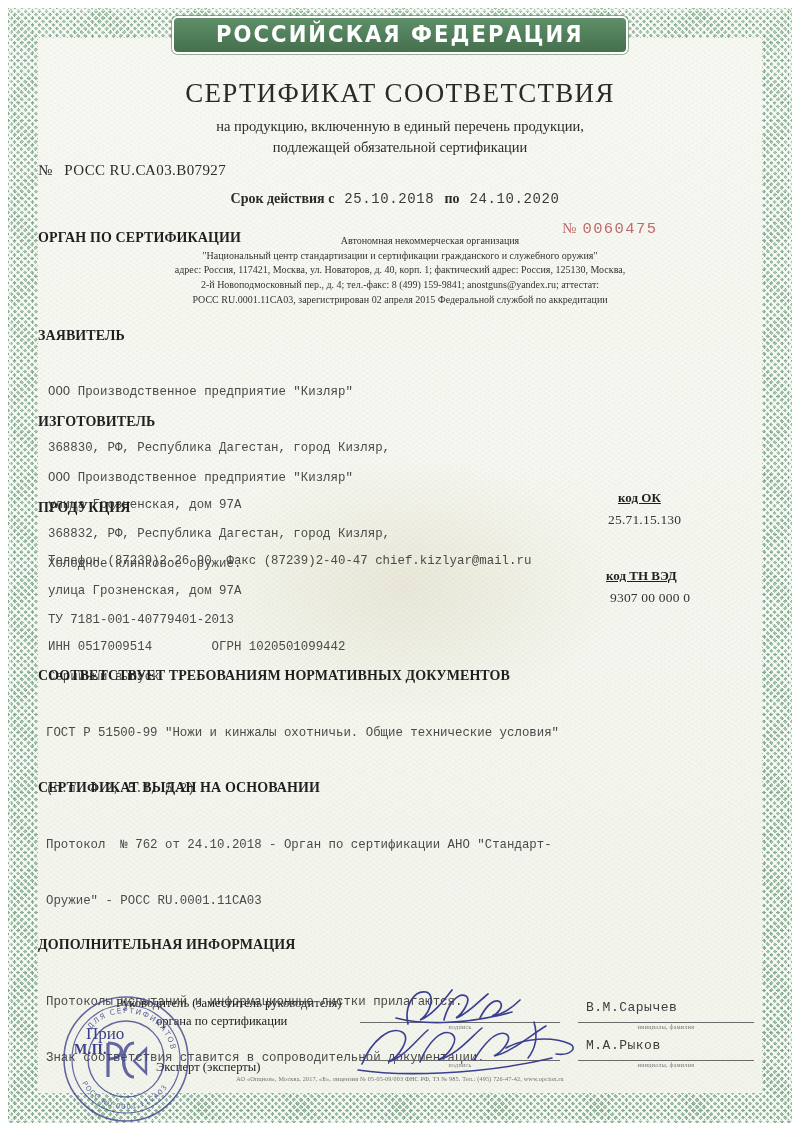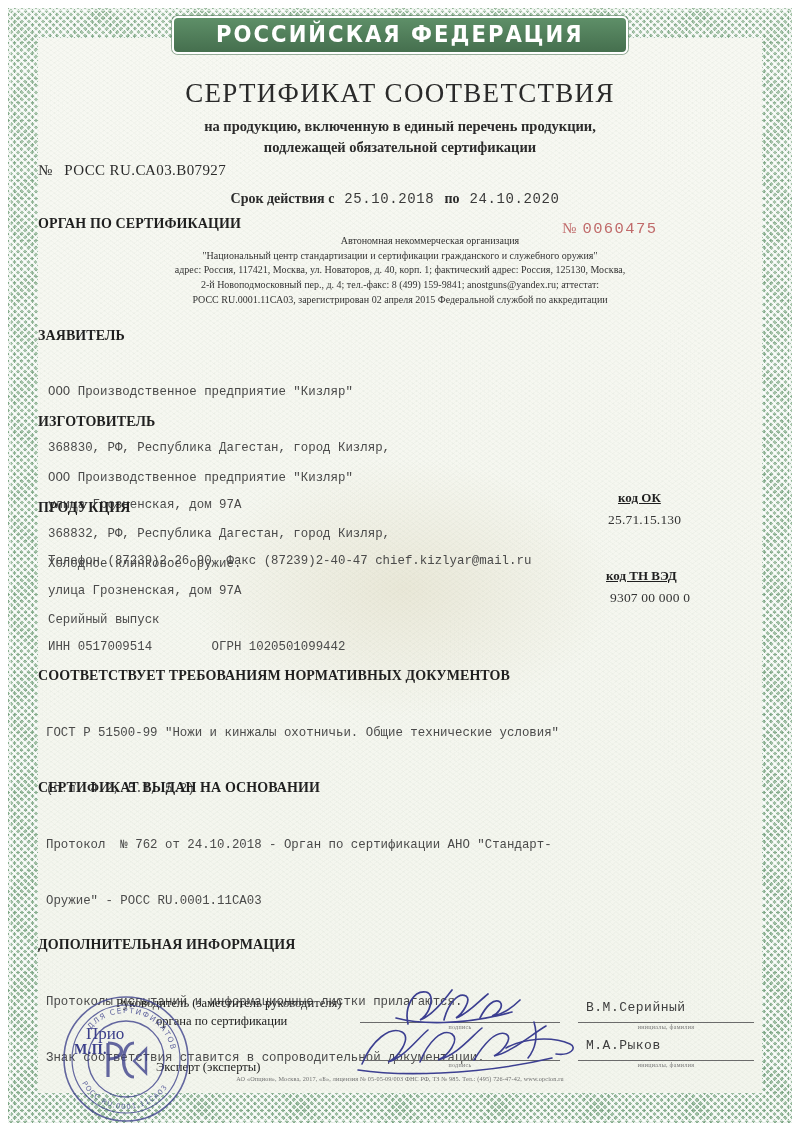--- a/index.html
+++ b/index.html
@@ -110,21 +110,21 @@
     font-size: 27px;
     letter-spacing: 1.3px;
     color: #2a2a2a;
   }
   .subtitle {
     position: absolute;
     left: 62px; top: 78px;
     width: 600px;
     text-align: center;
     font-size: 14.5px;
-    font-weight: bold;
+    font-weight: normal;
     line-height: 1.42;
     color: #2b2b2b;
   }
   .reg-row {
     position: absolute;
     left: 0; top: 124px;
     width: 724px;
     text-align: left;
     font-size: 15px;
     color: #2b2b2b;
@@ -297,21 +297,21 @@
       </div>
 
       <div class="reg-row">
         <span class="reg-no-label">№</span><span class="reg-no-value">РОСС RU.СА03.В07927</span>
       </div>
 
       <div class="valid-row">
         <b>Срок действия с</b><span class="mono-date">25.10.2018</span><b>по</b><span class="mono-date">24.10.2020</span>
       </div>
 
-      <div class="sec-head" style="left:0; top:178px;">ОРГАН ПО СЕРТИФИКАЦИИ</div>
+      <div class="sec-head" style="left:0; top:192px;">ОРГАН ПО СЕРТИФИКАЦИИ</div>
       <div class="serial">
         <span>№</span>
         <span class="num">0060475</span>
       </div>
       <div class="cert-org">
         <div class="l1">Автономная некоммерческая организация</div>
         <div>"Национальный центр стандартизации и сертификации гражданского и служебного оружия"</div>
         <div>адрес: Россия, 117421, Москва, ул. Новаторов, д. 40, корп. 1; фактический адрес: Россия, 125130, Москва,</div>
         <div>2-й Новоподмосковный пер., д. 4; тел.-факс: 8 (499) 159-9841; anostguns@yandex.ru; аттестат:</div>
         <div>РОСС RU.0001.11СА03, зарегистрирован 02 апреля 2015 Федеральной службой по аккредитации</div>
@@ -329,20 +329,21 @@
       <div class="mono-block" style="left:10px; top:393px;">
         <div>ООО Производственное предприятие "Кизляр"</div>
         <div>368832, РФ, Республика Дагестан, город Кизляр,</div>
         <div>улица Грозненская, дом 97А</div>
         <div>ИНН 0517009514        ОГРН 1020501099442</div>
       </div>
 
       <div class="sec-head" style="left:0; top:462px;">ПРОДУКЦИЯ</div>
       <div class="mono-block" style="left:10px; top:479px;">
         <div>Холодное клинковое оружие.</div>
+        <div>ТУ 7181-001-40779401-2013</div>
         <div>Серийный выпуск</div>
       </div>
 
       <div class="code-label" style="left:580px; top:452px;">код ОК</div>
       <div class="code-value" style="left:570px; top:474px;">25.71.15.130</div>
       <div class="code-label" style="left:568px; top:530px;">код ТН ВЭД</div>
       <div class="code-value" style="left:572px; top:552px;">9307 00 000 0</div>
 
       <div class="sec-head" style="left:0; top:630px;">СООТВЕТСТВУЕТ ТРЕБОВАНИЯМ НОРМАТИВНЫХ ДОКУМЕНТОВ</div>
       <div class="mono-block" style="left:8px; top:648px;">
@@ -360,21 +361,21 @@
       <div class="mono-block" style="left:8px; top:917px;">
         <div>Протоколы испытаний и информационные листки прилагаются.</div>
         <div>Знак соответствия ставится в сопроводительной документации.</div>
       </div>
 
       <div class="sig-label" style="left:78px; top:958px;text-align:center;">Руководитель (заместитель руководителя)</div>
       <div class="sig-label" style="left:118px; top:976px;">органа по сертификации</div>
       <div class="sig-line" style="left:322px; top:984px; width:200px;"></div>
       <div class="sig-cap" style="left:322px; top:986px; width:200px;">подпись</div>
       <div class="sig-line" style="left:540px; top:984px; width:176px;"></div>
-      <div class="sig-name" style="left:548px; top:962px;">В.М.Серийный</div>
+      <div class="sig-name" style="left:548px; top:962px;">В.М.Сарычев</div>
       <div class="sig-cap" style="left:540px; top:986px; width:176px;">инициалы, фамилия</div>
 
       <div class="sig-label" style="left:118px; top:1022px;">Эксперт (эксперты)</div>
       <div class="sig-line" style="left:322px; top:1022px; width:200px;"></div>
       <div class="sig-cap" style="left:322px; top:1024px; width:200px;">подпись</div>
       <div class="sig-line" style="left:540px; top:1022px; width:176px;"></div>
       <div class="sig-name" style="left:548px; top:1000px;">М.А.Рыков</div>
       <div class="sig-cap" style="left:540px; top:1024px; width:176px;">инициалы, фамилия</div>
 
       <div class="squiggle" style="left:350px; top:946px;">

